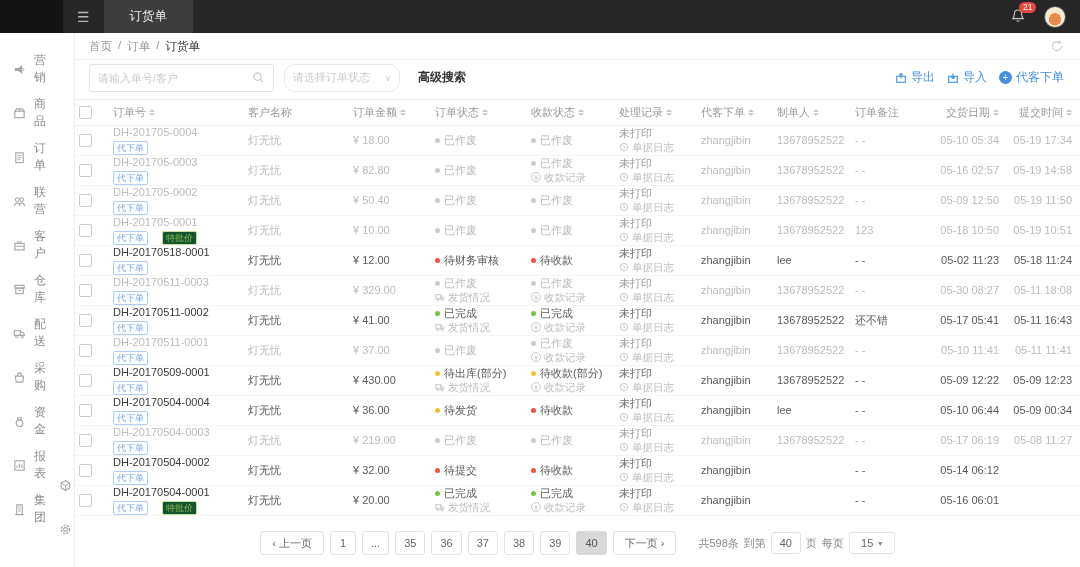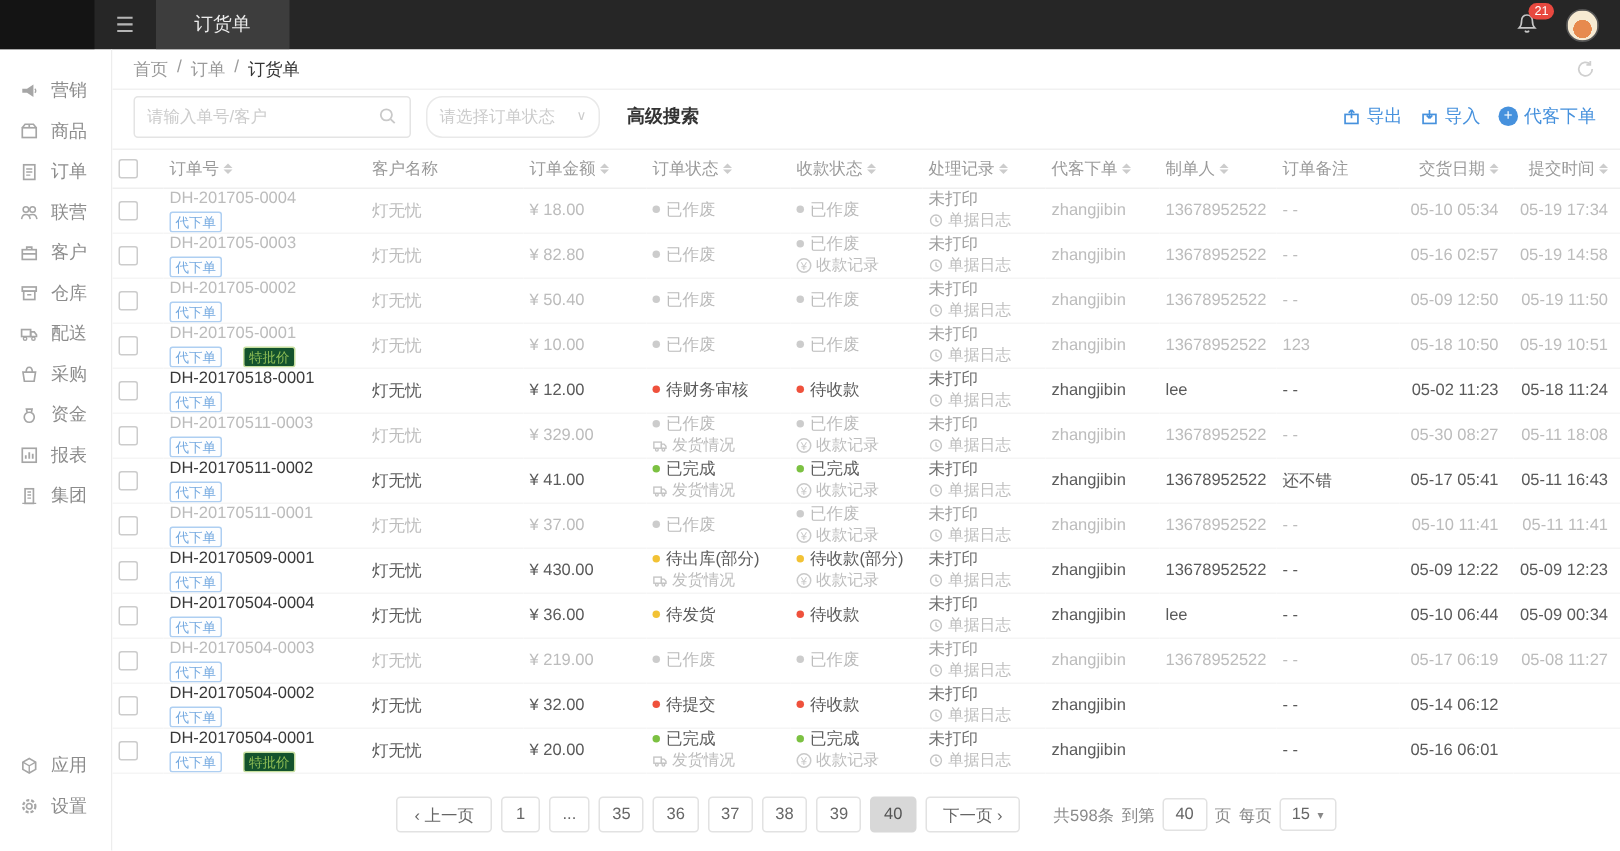--- a/index.html
+++ b/index.html
@@ -16,21 +16,21 @@
   .topbar .right { margin-left:auto; display:flex; align-items:center; gap:16px; padding-right:14px; }
   .bell-wrap { position:relative; width:18px; height:18px; }
   .badge { position:absolute; top:-6px; left:9px; background:#e8483f; color:#fff;
     font-size:8.5px; border-radius:8px; padding:1px 4px; line-height:1.1; }
   .avatar { width:22px; height:22px; border-radius:50%;
     background:radial-gradient(circle at 50% 62%, #e78a4e 0 38%, #f6ead2 39% 100%);
     border:1px solid #555; }
 
   
   .sidebar { position:absolute; left:0; top:33px; width:75px; height:534px;
-    background:#fff; border-right:1px solid #ededed; display:flex; flex-direction:column;
+    background:#fff; border-right:1px solid #ededed; display:flex; flex-direction:row;
     padding:14px 0 16px 0; }
   .side-item { display:flex; align-items:center; gap:8px; padding:5px 0 5px 13px;
     font-size:12px; color:#8c8c8c; cursor:pointer; }
   .side-item svg { flex:0 0 auto; }
   .side-bottom { margin-top:auto; }
 
   
   .content { position:absolute; left:75px; top:33px; width:1005px; height:534px;
     background:#fff; display:flex; flex-direction:column; }
 
@@ -90,21 +90,21 @@
   .pager { height:48px; display:flex; align-items:center; justify-content:center; gap:6px;
     font-size:11px; color:#666; }
   .pbtn { border:1px solid #e2e2e2; border-radius:3px; background:#fff; height:24px;
     min-width:26px; display:flex; align-items:center; justify-content:center; padding:0 8px;
     cursor:pointer; color:#666; }
   .pbtn.wide { padding:0 11px; }
   .pbtn.active { background:#d8d8d8; border-color:#d8d8d8; color:#555; }
   .pstats { display:flex; align-items:center; gap:5px; margin-left:16px; color:#8a8a8a; }
   .jump-input { width:30px; height:22px; border:1px solid #e2e2e2; border-radius:3px;
     text-align:center; font-size:11px; color:#666; outline:none; font-family:inherit; }
-  .perpage { width:38px; height:22px; border:1px solid #e2e2e2; border-radius:3px;
+  .perpage { width:46px; height:22px; border:1px solid #e2e2e2; border-radius:3px;
     display:flex; align-items:center; justify-content:center; gap:5px; color:#666; cursor:pointer; }
   .perpage .caret { font-size:8px; color:#888; }
 </style>
 </head>
 <body>
 
 <div class="topbar">
   <div class="logo-block"></div>
   <div class="hamburger">☰</div>
   <div class="tab">订货单</div>

